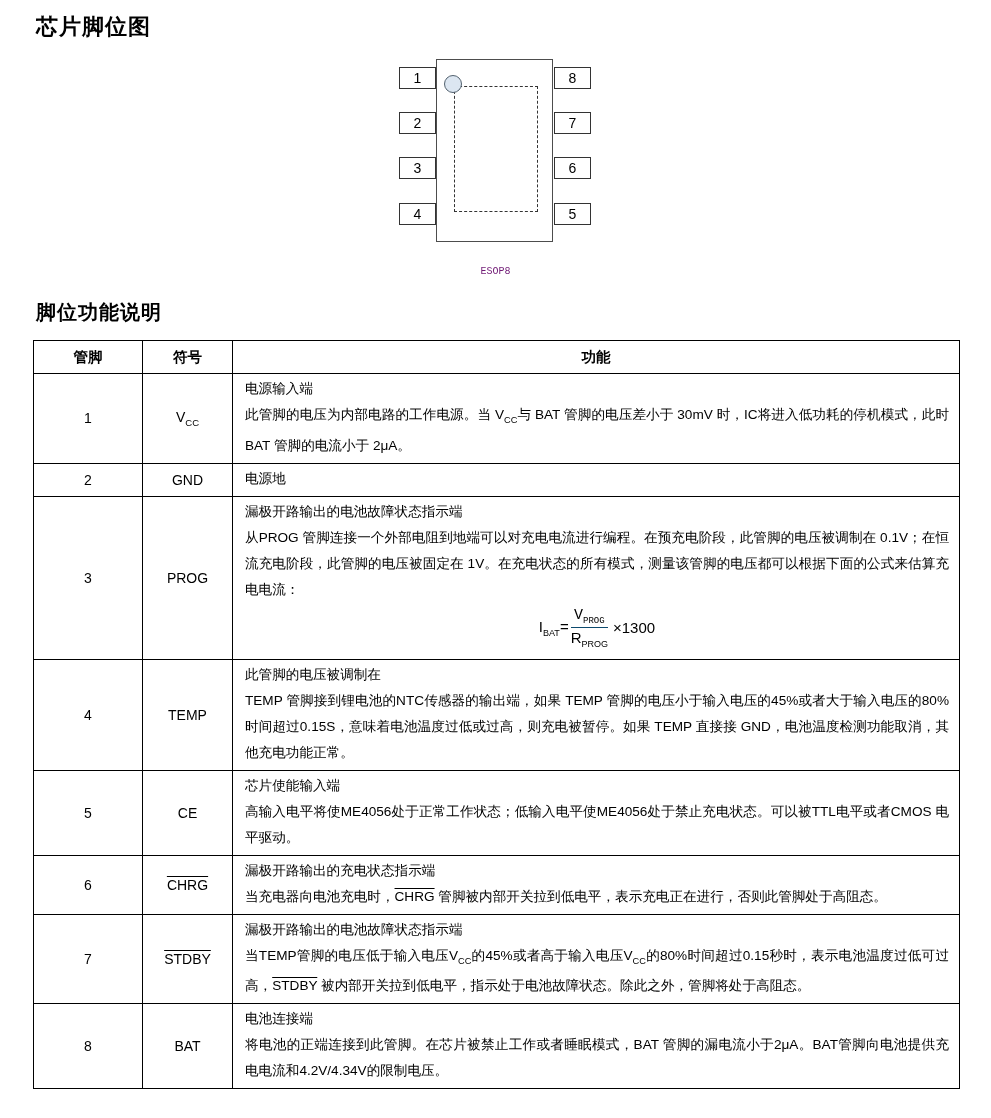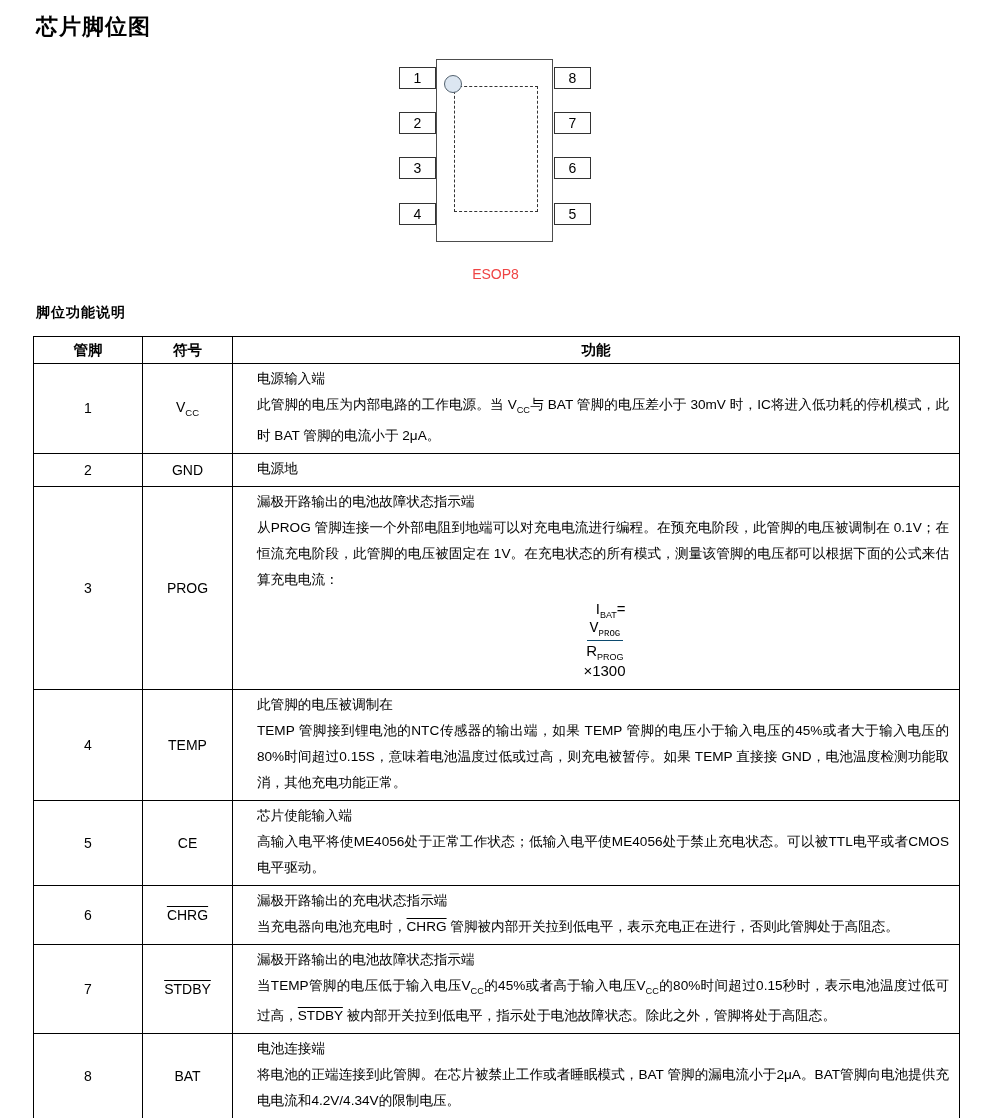--- a/index.html
+++ b/index.html
@@ -25,45 +25,45 @@
     position:absolute;left:45px;top:21px;width:18px;height:18px;
     border-radius:50%;border:1px solid #53626f;box-sizing:border-box;
   }
   .pin-box{
     position:absolute;width:37px;height:22px;border:1px solid #333;
     box-sizing:border-box;background:#fff;display:flex;align-items:center;
     justify-content:center;font-size:14px;
   }
   .pin-box.left{left:0;}
   .pin-box.right{left:155px;}
-  .pkg-caption{text-align:center;font-size:14px;margin-top:16px;color:#ef4444;}
+  .pkg-caption{text-align:center;font-size:10px;margin-top:16px;color:#701a75;font-family:Liberation Mono, monospace;}
   
   .section-title{
-    font-size:14px;font-weight:bold;margin:22px 0 0 36px;letter-spacing:1px;
+    font-size:20px;font-weight:bold;margin:22px 0 0 36px;letter-spacing:1px;
   }
   
   table.pin-table{
     border-collapse:collapse;table-layout:fixed;
     margin:14px 32px 0 33px;width:926px;
   }
   .pin-table th,.pin-table td{
     border:1px solid #000;vertical-align:middle;box-sizing:border-box;
   }
   .pin-table th{
-    font-size:14.5px;font-weight:bold;text-align:center;height:27px;padding:1px 2px;
+    font-size:14.5px;font-weight:bold;text-align:center;height:33px;padding:1px 2px;
   }
   td.c-pin,td.c-sym{text-align:center;font-size:14px;padding:2px;}
-  td.c-fn{padding:2px 10px 4px 24px;font-size:13.6px;line-height:26px;text-align:left;margin-left:24px;}
+  td.c-fn{padding:2px 10px 4px 12px;font-size:13.6px;line-height:26px;text-align:left;margin-left:24px;}
   .fn-title{line-height:26px;}
   .fn-par{line-height:26px;text-align:justify;}
   sub{font-size:68%;}
   .ov{text-decoration:overline;}
   
   .formula-wrap{text-align:center;margin:4px 0 6px 0;}
-  .formula{display:inline-flex;align-items:flex-end;font-size:15px;line-height:normal;flex-direction:column;}
+  .formula{display:inline-flex;align-items:center;font-size:15px;line-height:normal;}
   .formula sub{font-size:9px;}
   .frac{display:inline-flex;flex-direction:column;align-items:center;margin:0 2px;}
   .frac .num{border-bottom:1px solid #0c4a6e;padding:0 3px 1px 3px;font-family:Liberation Mono, monospace;}
   .frac .den{padding-top:1px;}
   .times{margin-left:3px;}
 </style>
 </head>
 <body>
 
 <div class="page-title">芯片脚位图</div>

